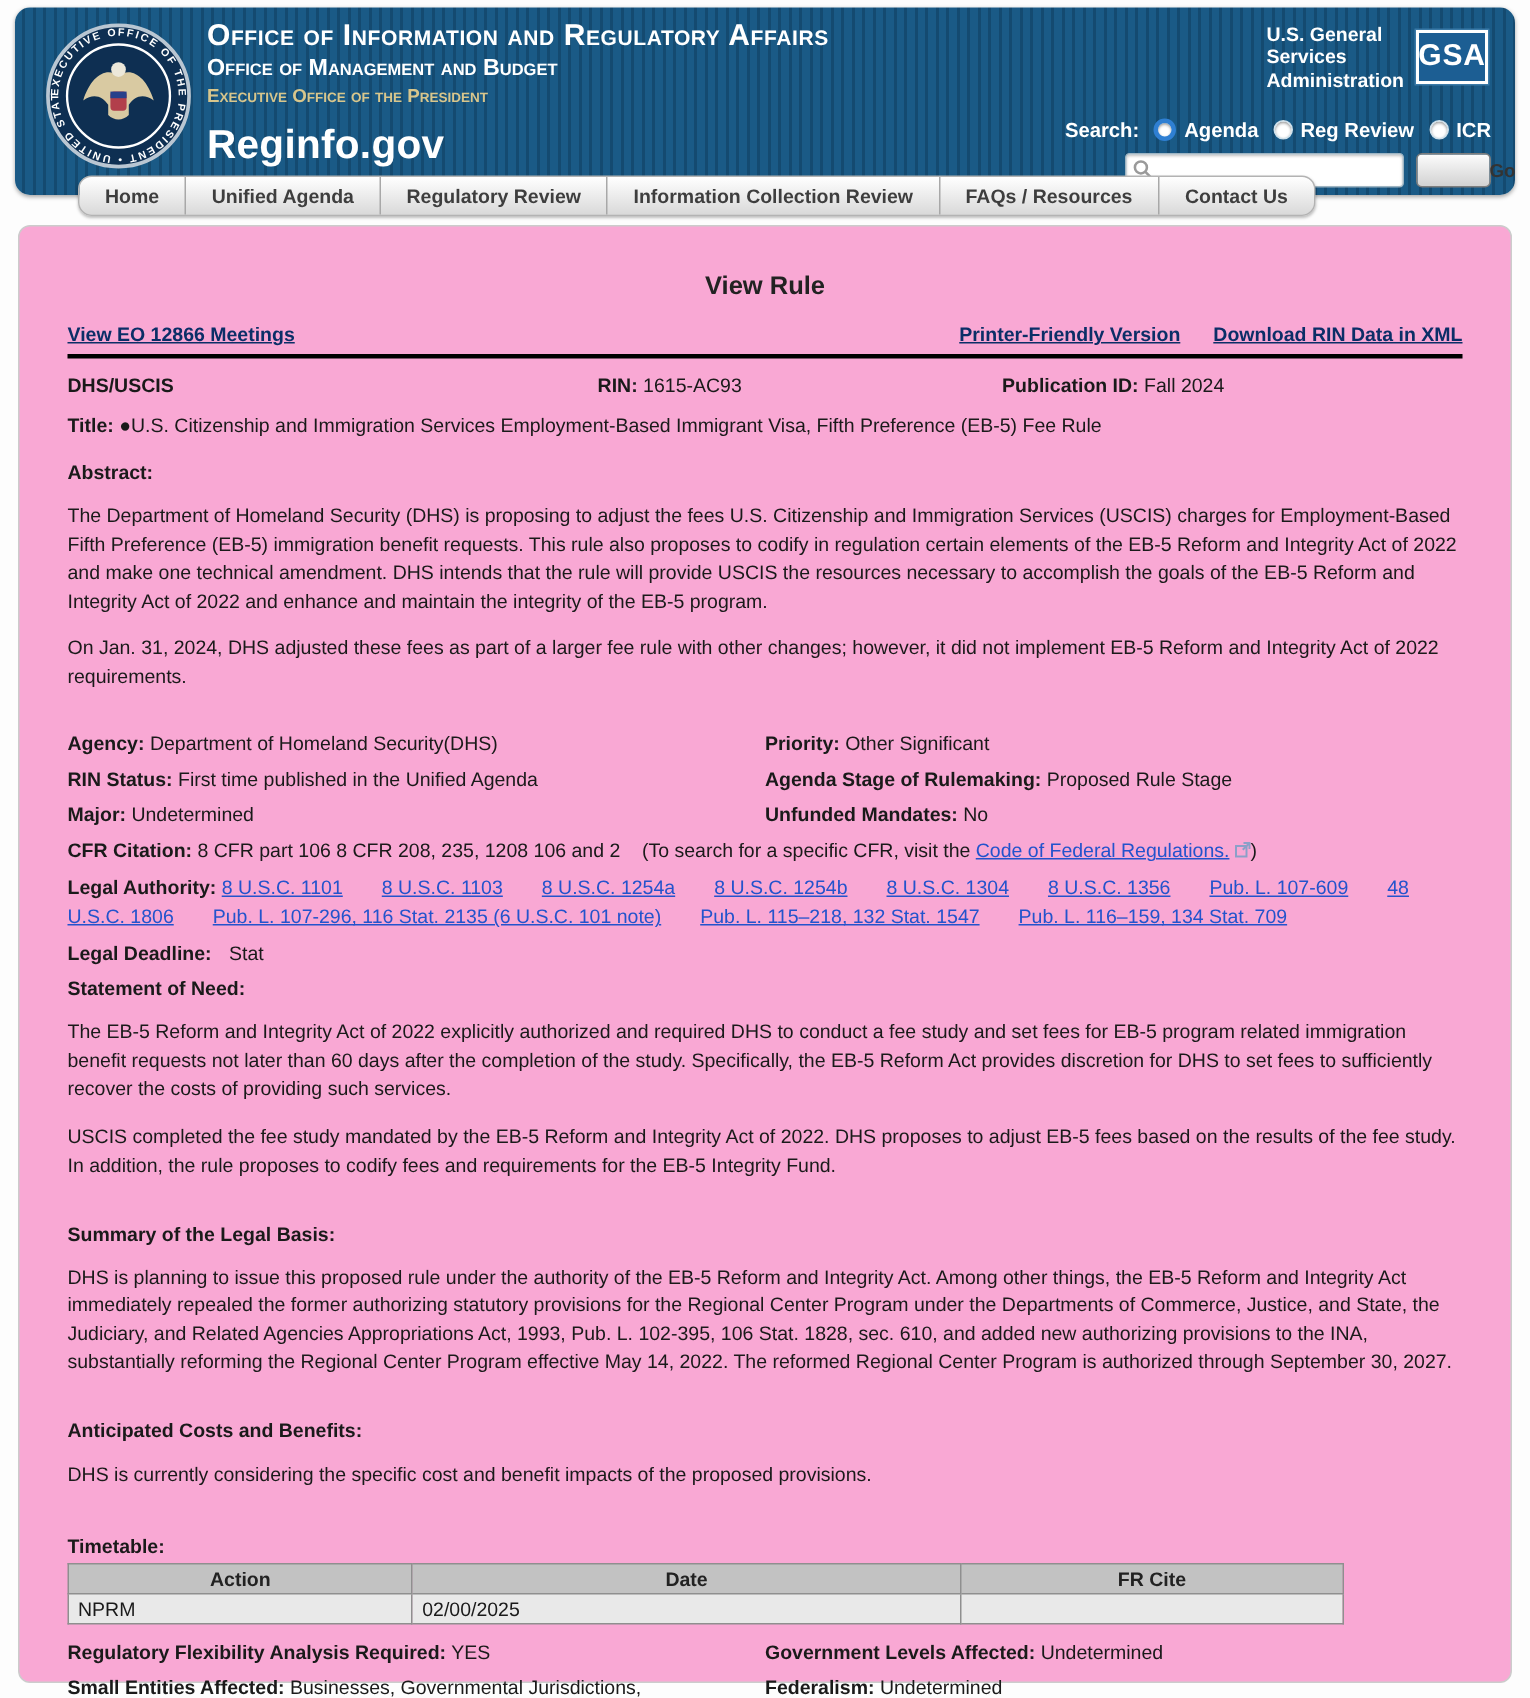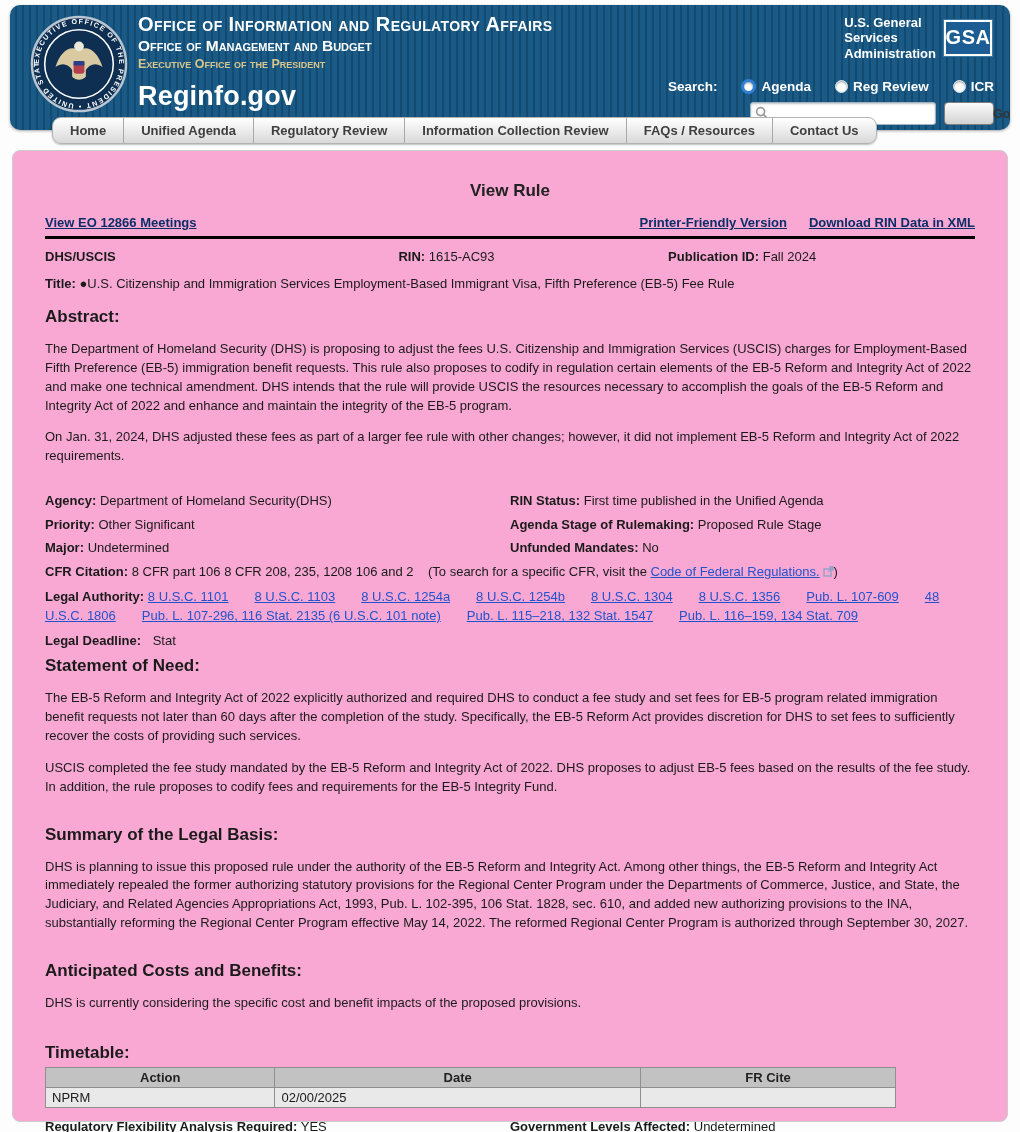--- a/index.html
+++ b/index.html
@@ -20,21 +20,21 @@
   .site-name { position:absolute; left:128px; top:76px; color:#fff; font-size:27px; font-weight:bold; letter-spacing:.2px; }
 
   .gsa-block { position:absolute; right:18px; top:10px; display:flex; align-items:center; gap:8px; }
   .gsa-text { color:#fff; font-weight:bold; font-size:13px; line-height:1.18; }
   .gsa-logo {
     width:48px; height:36px; background:#1c5e93; border:2px solid #fff; outline:1px solid #3a7aa8;
     color:#fff; font-weight:bold; font-size:20px; display:flex; align-items:center; justify-content:center;
     letter-spacing:.5px;
   }
 
-  .search-row { position:absolute; right:16px; top:74px; display:flex; align-items:flex-start; gap:24px; color:#fff; font-size:13.5px; font-weight:bold; }
+  .search-row { position:absolute; right:16px; top:74px; display:flex; align-items:flex-start; gap:10px; color:#fff; font-size:13.5px; font-weight:bold; }
   .radio-opt { display:flex; align-items:center; gap:5px; cursor:pointer; }
   .radio { width:13px; height:13px; border-radius:50%; background:#fff; box-shadow:inset 0 1px 2px rgba(0,0,0,.4); border:1px solid #cfe0ea; }
   .radio.checked { background:#fff; border:3px solid #2f7fd2; width:15px; height:15px; }
   .searchbox-row { position:absolute; right:16px; top:97px; display:flex; align-items:center; gap:8px; }
   .search-input-wrap { position:relative; }
   .search-input {
     width:186px; height:23px; border:1px solid #9db4c2; border-radius:3px; background:#fff;
     padding:2px 6px 2px 24px; font-size:12px; box-shadow:inset 0 1px 2px rgba(0,0,0,.25);
   }
   .mag-icon { position:absolute; left:5px; top:4px; width:14px; height:14px; }
@@ -62,21 +62,21 @@
   .page-title { text-align:center; font-size:17px; font-weight:bold; margin-top:6px; color:#222; }
   .links-row { display:flex; justify-content:space-between; align-items:baseline; margin-top:14px; font-size:13px; }
   .links-right { display:flex; gap:22px;text-align:center; }
   a.navy-link { color:#0b2e67; font-weight:bold; text-decoration:underline; cursor:pointer; }
   a.blue-link { color:#2353cc; text-decoration:underline; cursor:pointer; }
   .black-rule { border-top:3px solid #000; margin-top:6px; }
 
   .meta-row { display:grid; grid-template-columns:38% 29% 33%; margin-top:10px; font-size:13px; }
   .lbl { font-weight:bold; }
   .title-line { margin-top:12px; font-size:13px; }
-  .section-label { font-weight:bold; font-size:17px; margin-top:16px; }
+  .section-label { font-weight:bold; font-size:13px; margin-top:16px; }
   .para { font-size:13px; line-height:1.45; margin-top:13px; }
 
   .kv-grid { display:grid; grid-template-columns:1fr 1fr; row-gap:5px; margin-top:26px; font-size:13px; line-height:1.42; }
   .kv-cell { padding-right:2px; }
 
   .inline-row { margin-top:5px; font-size:13px; line-height:1.5; }
   .ext-icon { display:inline-block; vertical-align:-1px; margin-left:3px; }
   .authority-links a { margin-right:26px; }
   .deadline-gap { margin-left:8px; }
 
@@ -193,22 +193,22 @@
     <span class="lbl">Title:</span>
     <span>●U.S. Citizenship and Immigration Services Employment-Based Immigrant Visa, Fifth Preference (EB-5) Fee Rule</span>
   </div>
 
   <div class="section-label">Abstract:</div>
   <p class="para">The Department of Homeland Security (DHS) is proposing to adjust the fees U.S. Citizenship and Immigration Services (USCIS) charges for Employment-Based Fifth Preference (EB-5) immigration benefit requests. This rule also proposes to codify in regulation certain elements of the EB-5 Reform and Integrity Act of 2022 and make one technical amendment. DHS intends that the rule will provide USCIS the resources necessary to accomplish the goals of the EB-5 Reform and Integrity Act of 2022 and enhance and maintain the integrity of the EB-5 program.</p>
   <p class="para">On Jan. 31, 2024, DHS adjusted these fees as part of a larger fee rule with other changes; however, it did not implement EB-5 Reform and Integrity Act of 2022 requirements.</p>
 
   <div class="kv-grid">
     <div class="kv-cell"><span class="lbl">Agency:</span> <span>Department of Homeland Security(DHS)</span></div>
+    <div class="kv-cell"><span class="lbl">Priority:</span> <span>Other Significant</span></div>
     <div class="kv-cell"><span class="lbl">RIN Status:</span> <span>First time published in the Unified Agenda</span></div>
-    <div class="kv-cell"><span class="lbl">Priority:</span> <span>Other Significant</span></div>
     <div class="kv-cell"><span class="lbl">Agenda Stage of Rulemaking:</span> <span>Proposed Rule Stage</span></div>
     <div class="kv-cell"><span class="lbl">Major:</span> <span>Undetermined</span></div>
     <div class="kv-cell"><span class="lbl">Unfunded Mandates:</span> <span>No</span></div>
   </div>
 
   <div class="inline-row">
     <span class="lbl">CFR Citation:</span>
     <span>8 CFR part 106 8 CFR 208, 235, 1208 106 and 2</span>&nbsp;&nbsp;&nbsp;
     <span>(To search for a specific CFR, visit the </span><a class="blue-link">Code of Federal Regulations.</a><svg class="ext-icon" width="11" height="11" viewBox="0 0 11 11">
         <rect x="1" y="3" width="7" height="7" fill="none" stroke="#8aa0c8" stroke-width="1.3"></rect>

